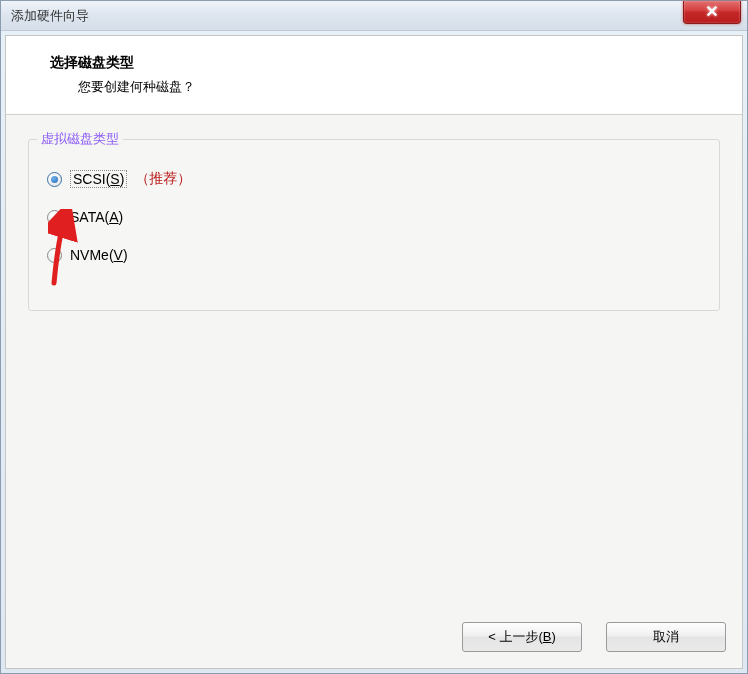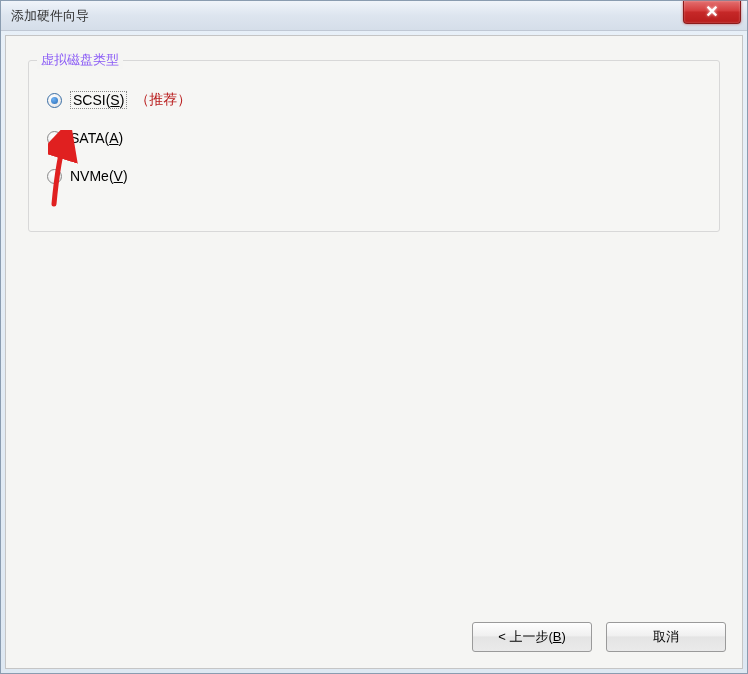--- a/index.html
+++ b/index.html
@@ -151,21 +151,21 @@
     .arrow-anno {
       position: absolute;
       left: 42px;
       top: 94px;
       pointer-events: none;
     }
     .button-row {
       padding: 10px 16px 16px 0;
       display: flex;
       justify-content: flex-end;
-      gap: 14px;
+      gap: 24px;
       background: #f5f5f3;
     }
     .wiz-btn {
       min-width: 120px;
       height: 30px;
       font-size: 13px;
       border: 1px solid #9a9a9a;
       border-radius: 3px;
       background: linear-gradient(to bottom, #fefefe 0%, #f0f0f0 45%, #e4e4e4 50%, #eaeaea 100%);
       cursor: pointer;
@@ -182,20 +182,24 @@
 
 <div class="window">
   <div class="titlebar">
     <span class="title-text">添加硬件向导</span>
     <div class="close-btn">
       <span class="close-x">✕</span>
     </div>
   </div>
 
   <div class="content">
+    <div class="header-panel">
+      <div class="header-title">选择磁盘类型</div>
+      <div class="header-sub">您要创建何种磁盘？</div>
+    </div>
 
     <div class="body-panel">
       <div class="groupbox">
         <div class="group-legend">虚拟磁盘类型</div>
 
 
         <div class="radio-row">
           <div class="radio-circle checked">
               <div class="radio-dot"></div>
             </div>

